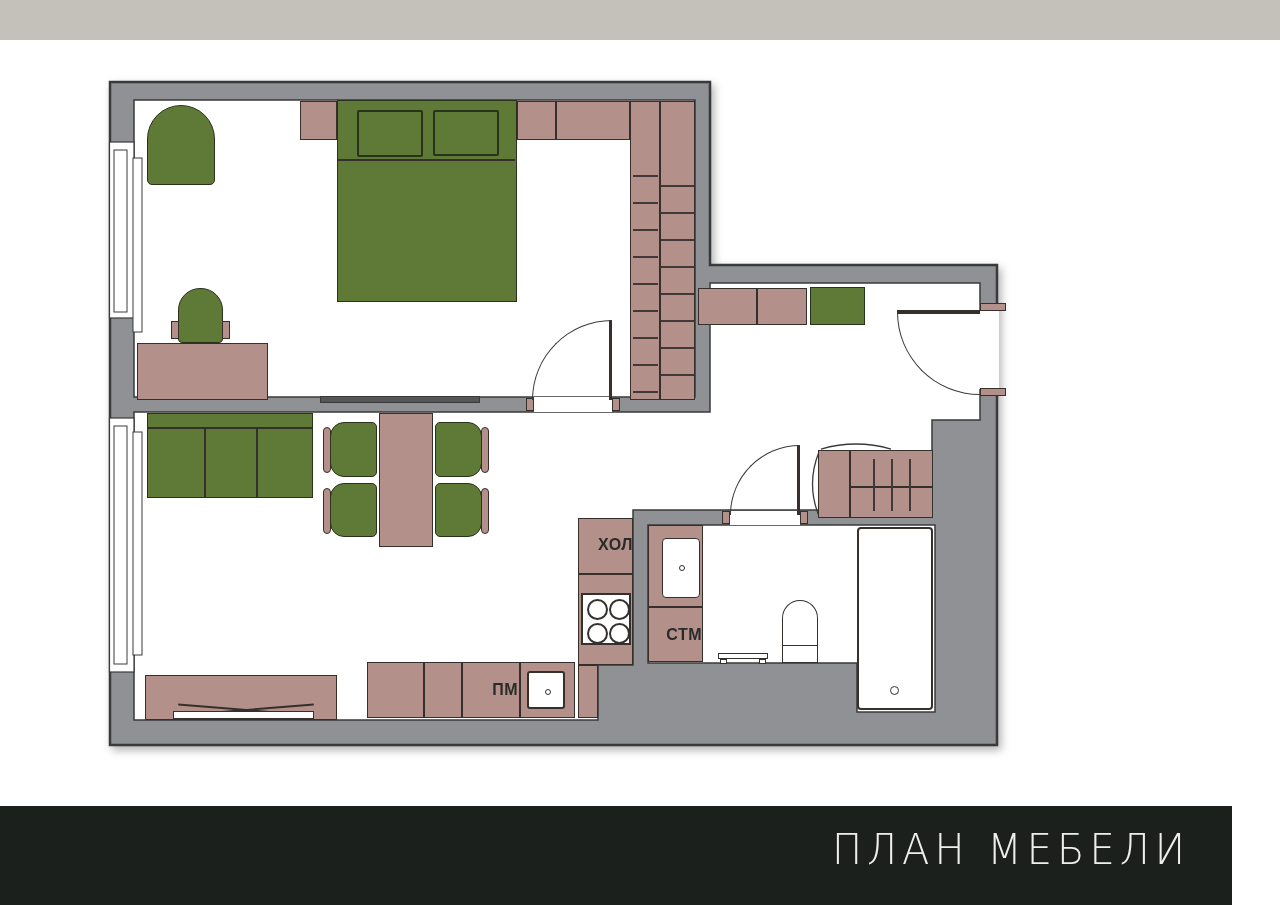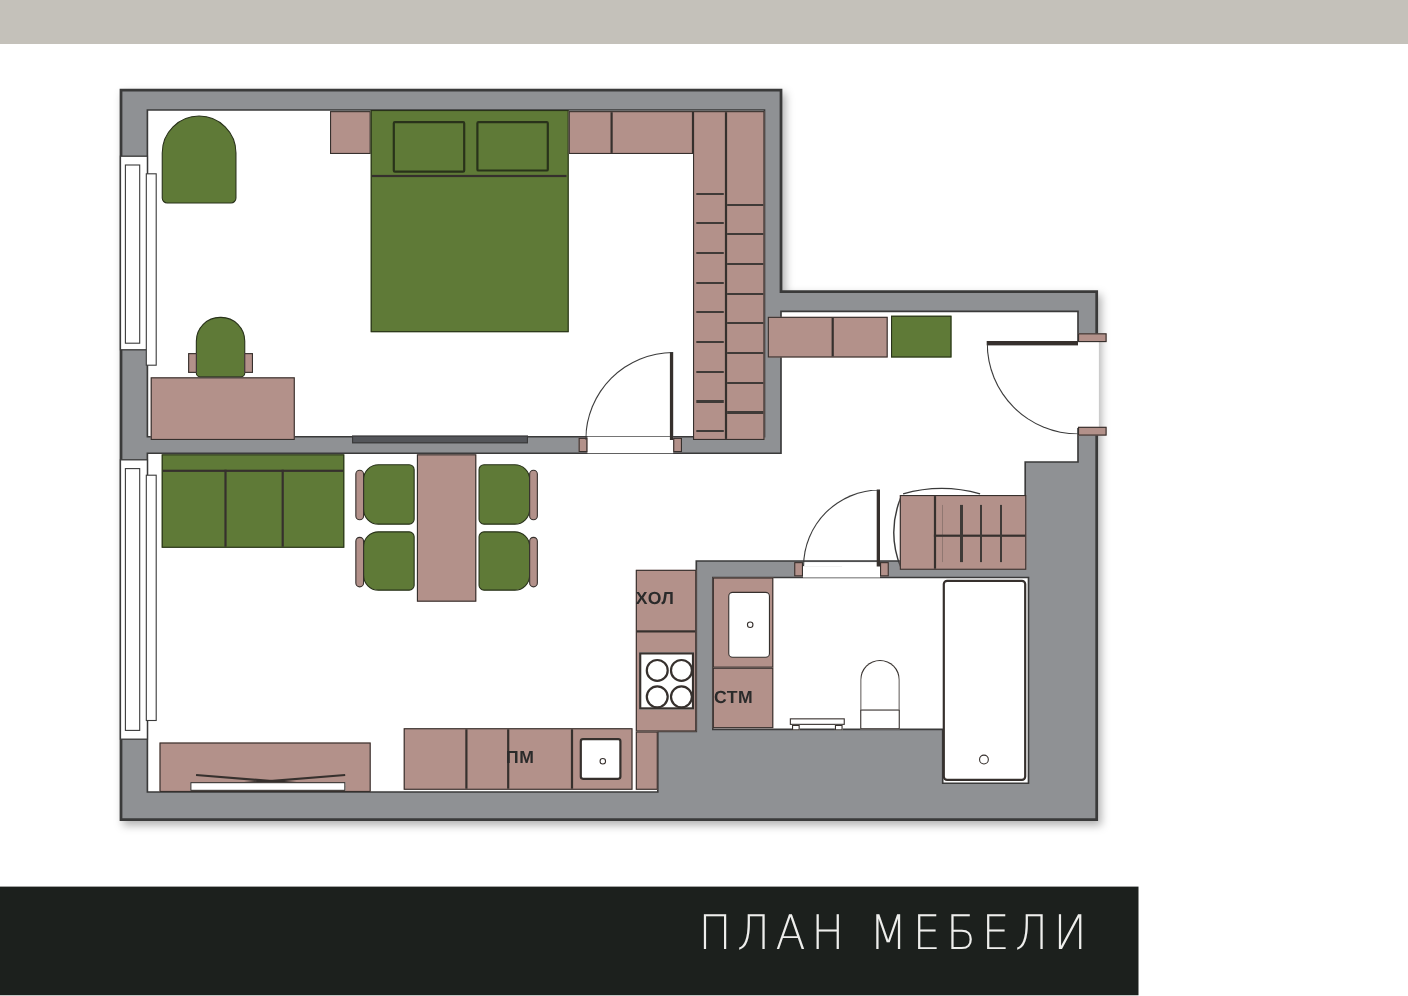--- a/index.html
+++ b/index.html
@@ -2,34 +2,34 @@
 <html><head>
 <meta charset="utf-8">
 <style>
   html,body{margin:0;padding:0;}
   body{
     width:1280px;height:905px;position:relative;overflow:hidden;
     background:#ffffff;font-family:"Liberation Sans", sans-serif;
   }
   .abs{position:absolute;box-sizing:border-box;}
   .topbar{left:0;top:0;width:1280px;height:40px;background:#c4c1ba;}
-  .footer{left:0;top:806px;width:1035px;height:99px;background:#1c201d;
+  .footer{left:0;top:806px;width:1232px;height:99px;background:#1c201d;
           display:flex;align-items:center;justify-content:flex-end;}
   .footer-title{
     font-family:"DejaVu Sans", sans-serif;font-weight:200;color:#eeeeec;
     font-size:40px;letter-spacing:5px;margin-right:42px;margin-top:-14px;
     transform:scaleY(1.08);white-space:nowrap;
   }
   .plan-svg{left:0;top:0;width:1280px;height:905px;}
   .mauve{background:#b3918a;border:1.5px solid #36302d;}
   .green{background:#5f7a37;border:1.5px solid #29321a;}
   .whitebox{background:#ffffff;border:1.5px solid #36302d;}
   .line{background:#36302d;}
   .lbl{font-size:16px;font-weight:bold;color:#2a2a2a;letter-spacing:.5px;
-       display:flex;align-items:center;justify-content:flex-start;}
+       display:flex;align-items:center;justify-content:flex-end;}
   .ticks-v{background-image:repeating-linear-gradient(to bottom,transparent 0,transparent 25px,#3f3a37 25px,#3f3a37 27px);}
   .ticks-h{background-image:repeating-linear-gradient(to right,transparent 0,transparent 16px,#3f3a37 16px,#3f3a37 18px);}
   .arc-tl{border:none;border-left:1.5px solid #3a3a3a;border-top:1.5px solid #3a3a3a;
           border-top-left-radius:100% 100%;background:transparent;}
   .arc-bl{border:none;border-left:1.5px solid #3a3a3a;border-bottom:1.5px solid #3a3a3a;
           border-bottom-left-radius:100% 100%;background:transparent;}
   .dot{background:#fff;border:1.5px solid #36302d;border-radius:50%;}
   .hobring{width:17px;height:17px;border:2px solid #36302d;border-radius:50%;position:absolute;background:#fff;}
 </style>
 </head>

